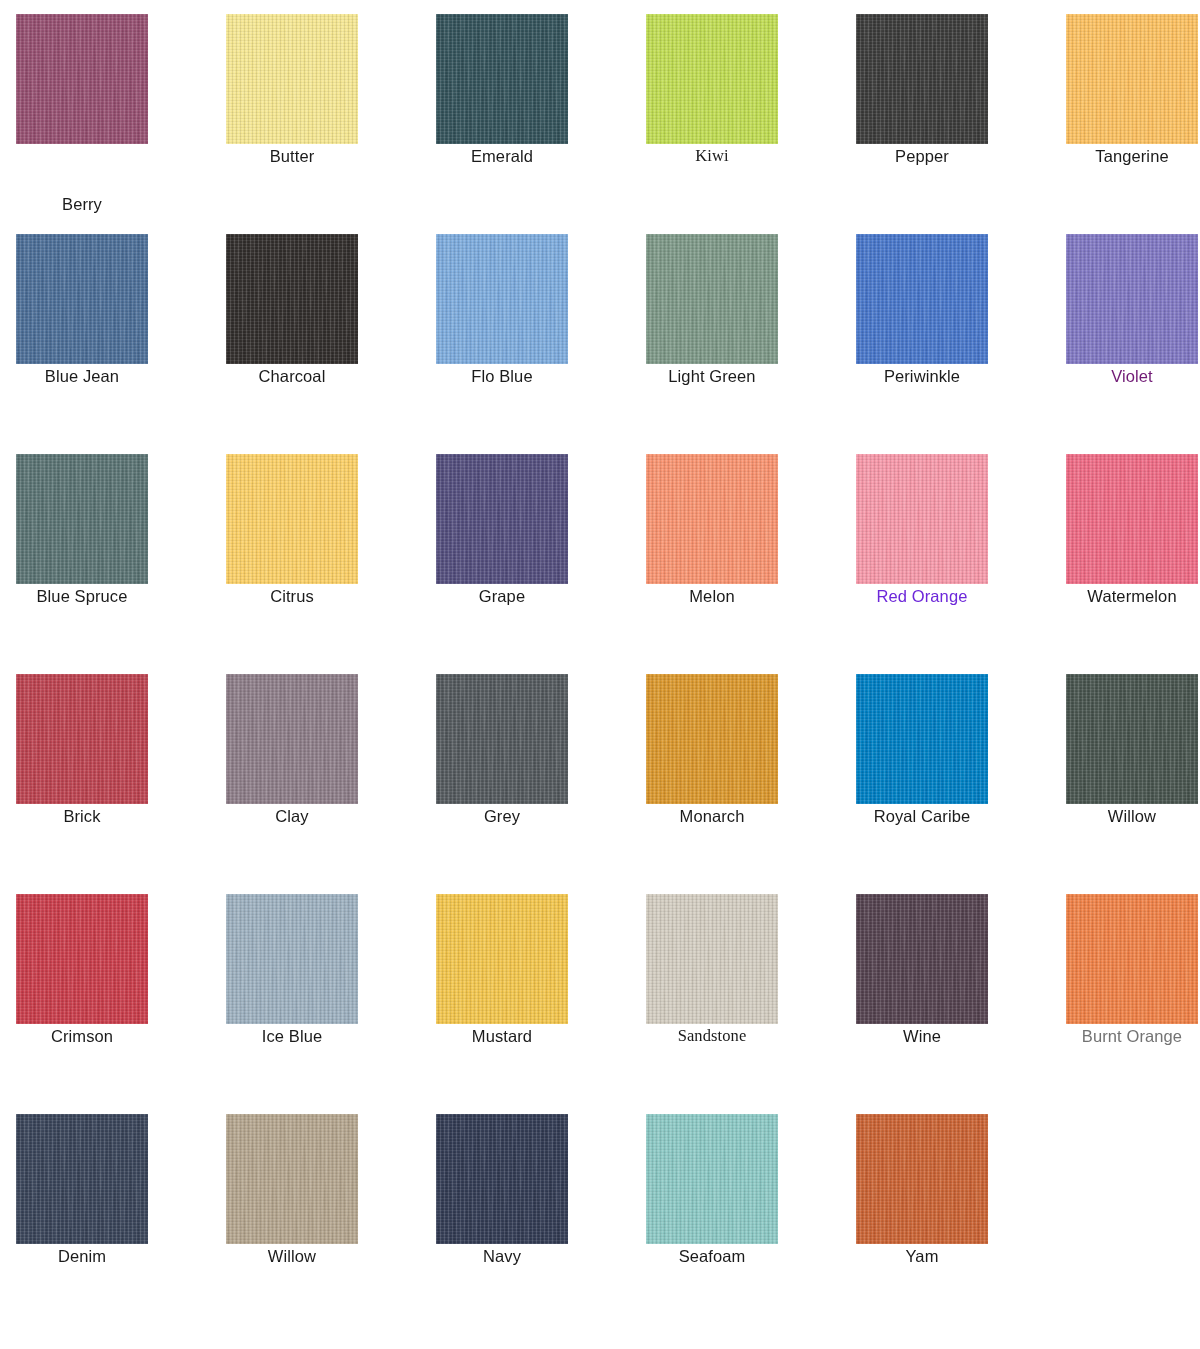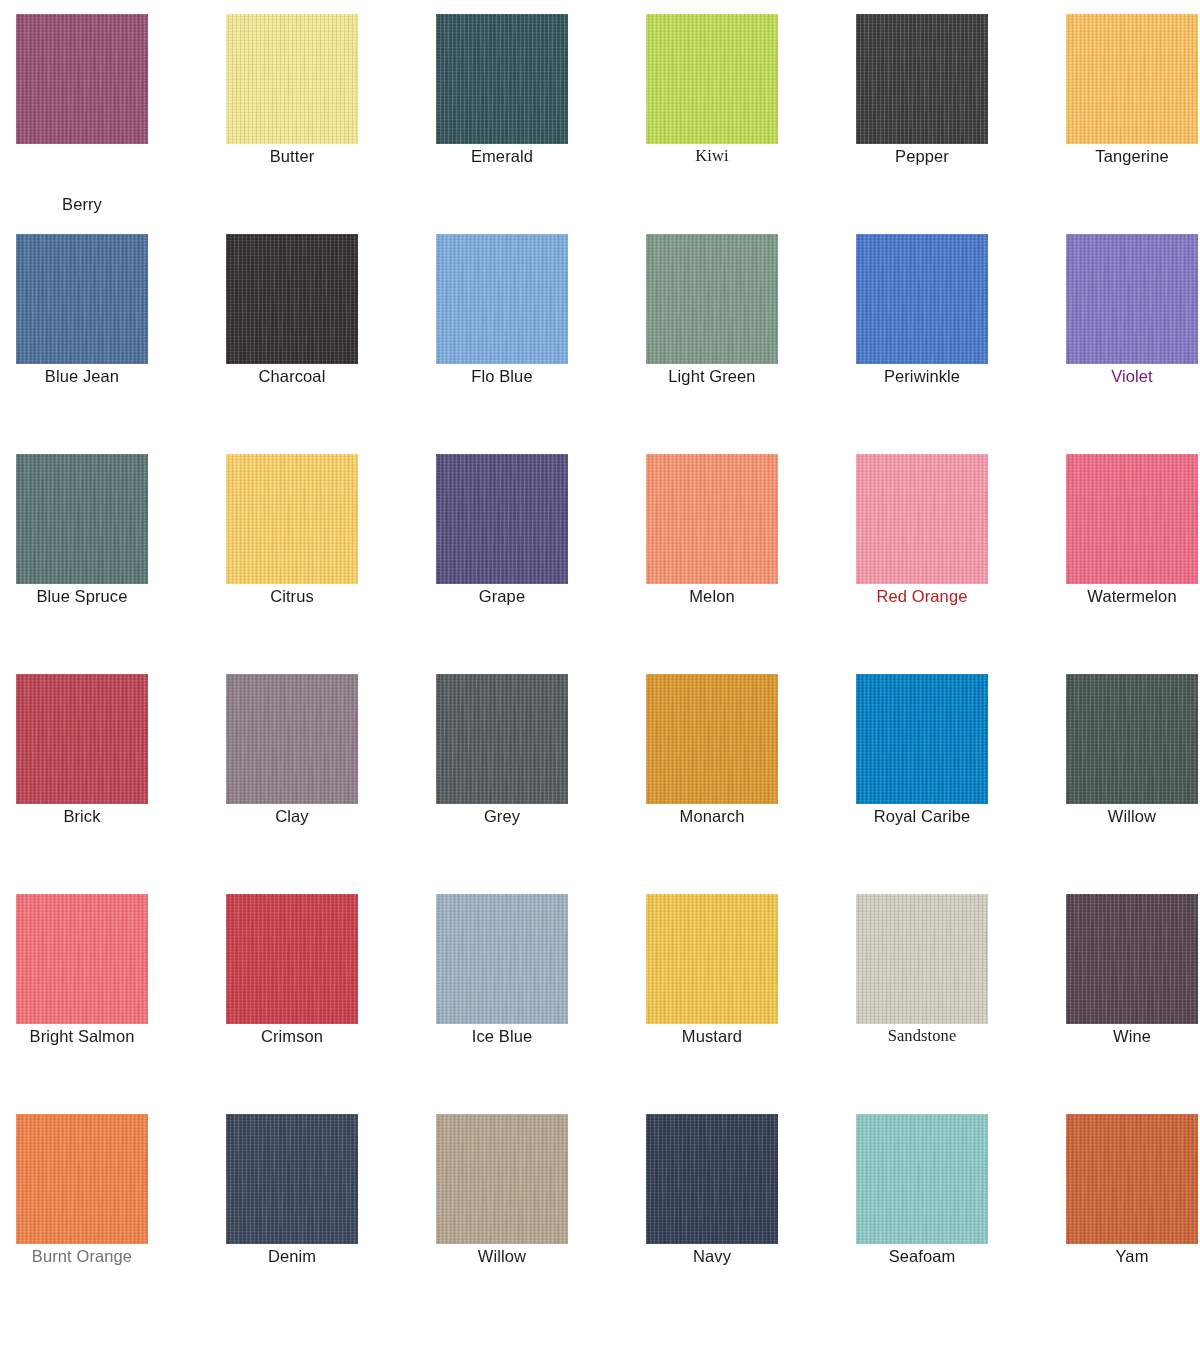--- a/index.html
+++ b/index.html
@@ -164,21 +164,21 @@
     <div class="swatch-cell">
       <div class="swatch-chip" title="Grape" style="background-color: rgb(85, 80, 127);"></div>
       <div class="swatch-label" style="color: rgb(27, 27, 27);">Grape</div>
     </div>
     <div class="swatch-cell">
       <div class="swatch-chip" title="Melon" style="background-color: rgb(249, 149, 114);"></div>
       <div class="swatch-label" style="color: rgb(27, 27, 27);">Melon</div>
     </div>
     <div class="swatch-cell">
       <div class="swatch-chip" title="Red Orange" style="background-color: rgb(247, 154, 171);"></div>
-      <div class="swatch-label" style="color: #b91c1c; text-align: center;">Red Orange</div>
+      <div class="swatch-label" style="color: #6d28d9; text-align: center;">Red Orange</div>
     </div>
     <div class="swatch-cell">
       <div class="swatch-chip" title="Watermelon" style="background-color: rgb(239, 109, 135);"></div>
       <div class="swatch-label" style="color: rgb(27, 27, 27);">Watermelon</div>
     </div>
     <div class="swatch-cell">
       <div class="swatch-chip" title="Brick" style="background-color: rgb(189, 69, 82);"></div>
       <div class="swatch-label" style="color: rgb(27, 27, 27);">Brick</div>
     </div>
     <div class="swatch-cell">
@@ -195,24 +195,20 @@
     </div>
     <div class="swatch-cell">
       <div class="swatch-chip" title="Royal Caribe" style="background-color: rgb(0, 128, 196);"></div>
       <div class="swatch-label" style="color: rgb(27, 27, 27);">Royal Caribe</div>
     </div>
     <div class="swatch-cell">
       <div class="swatch-chip" title="Willow" style="background-color: rgb(74, 86, 80);"></div>
       <div class="swatch-label" style="color: rgb(27, 27, 27);">Willow</div>
     </div>
     <div class="swatch-cell">
-      <div class="swatch-chip" title="Bright Salmon" style="background-color: rgb(244, 114, 122);"></div>
-      <div class="swatch-label" style="color: rgb(27, 27, 27);">Bright Salmon</div>
-    </div>
-    <div class="swatch-cell">
       <div class="swatch-chip" title="Crimson" style="background-color: rgb(202, 63, 77);"></div>
       <div class="swatch-label" style="color: rgb(27, 27, 27);">Crimson</div>
     </div>
     <div class="swatch-cell">
       <div class="swatch-chip" title="Ice Blue" style="background-color: rgb(159, 178, 193);"></div>
       <div class="swatch-label" style="color: rgb(27, 27, 27);">Ice Blue</div>
     </div>
     <div class="swatch-cell">
       <div class="swatch-chip" title="Mustard" style="background-color: rgb(243, 199, 79);"></div>
       <div class="swatch-label" style="color: rgb(27, 27, 27);">Mustard</div>

